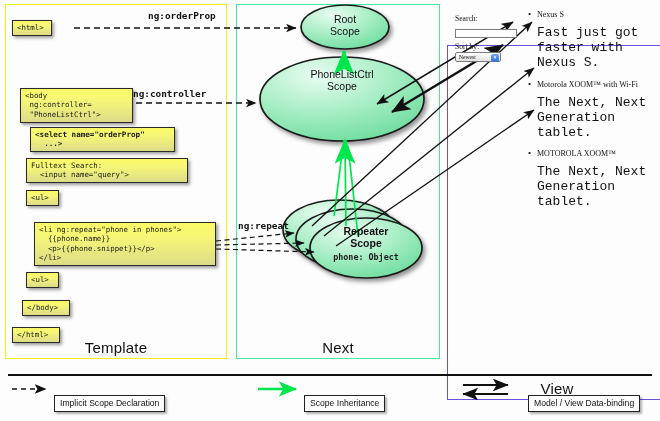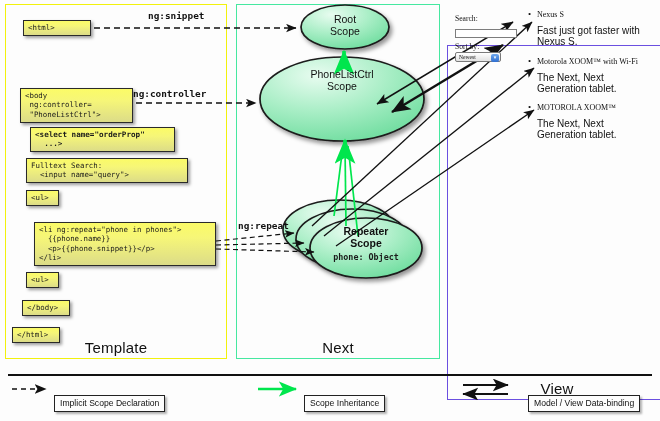--- a/index.html
+++ b/index.html
@@ -134,22 +134,22 @@
     position: relative;
     padding-left: 10px;
   }
   .phone-name::before {
     content: "•";
     position: absolute;
     left: 1px; top: -1px;
     font-size: 9px;
   }
   .phone-snippet {
-    font-family: Liberation Sans, sans-serif;
-    font-size: 10px;
+    font-family: Liberation Mono, monospace;
+    font-size: 13px;
     color: #111;
     margin-top: 6px;
     padding-left: 10px;
   }
 
   
   #legend { position: absolute; left: 0; top: 372px; width: 660px; height: 49px; }
   .legend-rule {
     position: absolute; left: 8px; top: 2px;
     width: 644px; height: 2.4px; background: #111;
@@ -235,21 +235,21 @@
     <path d="M336,246 L534,110" stroke="#111" stroke-width="1.35" fill="none" marker-end="url(#arrowBlack)"></path>
 
     <path d="M12,389 L46,389" stroke="#111" stroke-width="1.5" stroke-dasharray="5,4" fill="none" marker-end="url(#arrowBlack)"></path>
 
     <path d="M258,389 L296,389" stroke="#00e64d" stroke-width="2.6" fill="none" marker-end="url(#arrowGreen)"></path>
 
     <path d="M463,385 L508,385" stroke="#111" stroke-width="2" fill="none" marker-end="url(#arrowBlack)"></path>
     <path d="M508,394 L463,394" stroke="#111" stroke-width="2" fill="none" marker-end="url(#arrowBlack)"></path>
   </svg>
 
-  <div class="codebox" style="left:12px; top:20px; width:68px;margin-left:11px;">&lt;html&gt;</div>
+  <div class="codebox" style="left:12px; top:20px; width:40px;">&lt;html&gt;</div>
 
   <div class="codebox" style="left:20px; top:88px; width:113px;">&lt;body
  ng:controller=
  "PhoneListCtrl"&gt;</div>
 
   <div class="codebox bold" style="left:30px; top:127px; width:145px;">&lt;select name="orderProp"
   ...&gt;</div>
 
   <div class="codebox" style="left:26px; top:158px; width:162px;">Fulltext Search:
   &lt;input name="query"&gt;</div>
@@ -260,21 +260,21 @@
   {{phone.name}}
   &lt;p&gt;{{phone.snippet}}&lt;/p&gt;
 &lt;/li&gt;</div>
 
   <div class="codebox" style="left:26px; top:272px; width:33px;">&lt;ul&gt;</div>
 
   <div class="codebox" style="left:22px; top:300px; width:48px;">&lt;/body&gt;</div>
 
   <div class="codebox" style="left:12px; top:327px; width:48px;">&lt;/html&gt;</div>
 
-  <div class="edge-label" style="left:148px; top:10px;">ng:snippet</div>
+  <div class="edge-label" style="left:148px; top:10px;">ng:orderProp</div>
   <div class="edge-label" style="left:133px; top:88px;">ng:controller</div>
   <div class="edge-label" style="left:238px; top:220px;">ng:repeat</div>
 
   <div class="scope-text" style="left:305px; top:14px; width:80px;">
     <div class="scope-title">Root</div>
     <div class="scope-title">Scope</div>
   </div>
 
   <div class="scope-text" style="left:262px; top:69px; width:160px;">
     <div class="scope-title">PhoneListCtrl</div>

